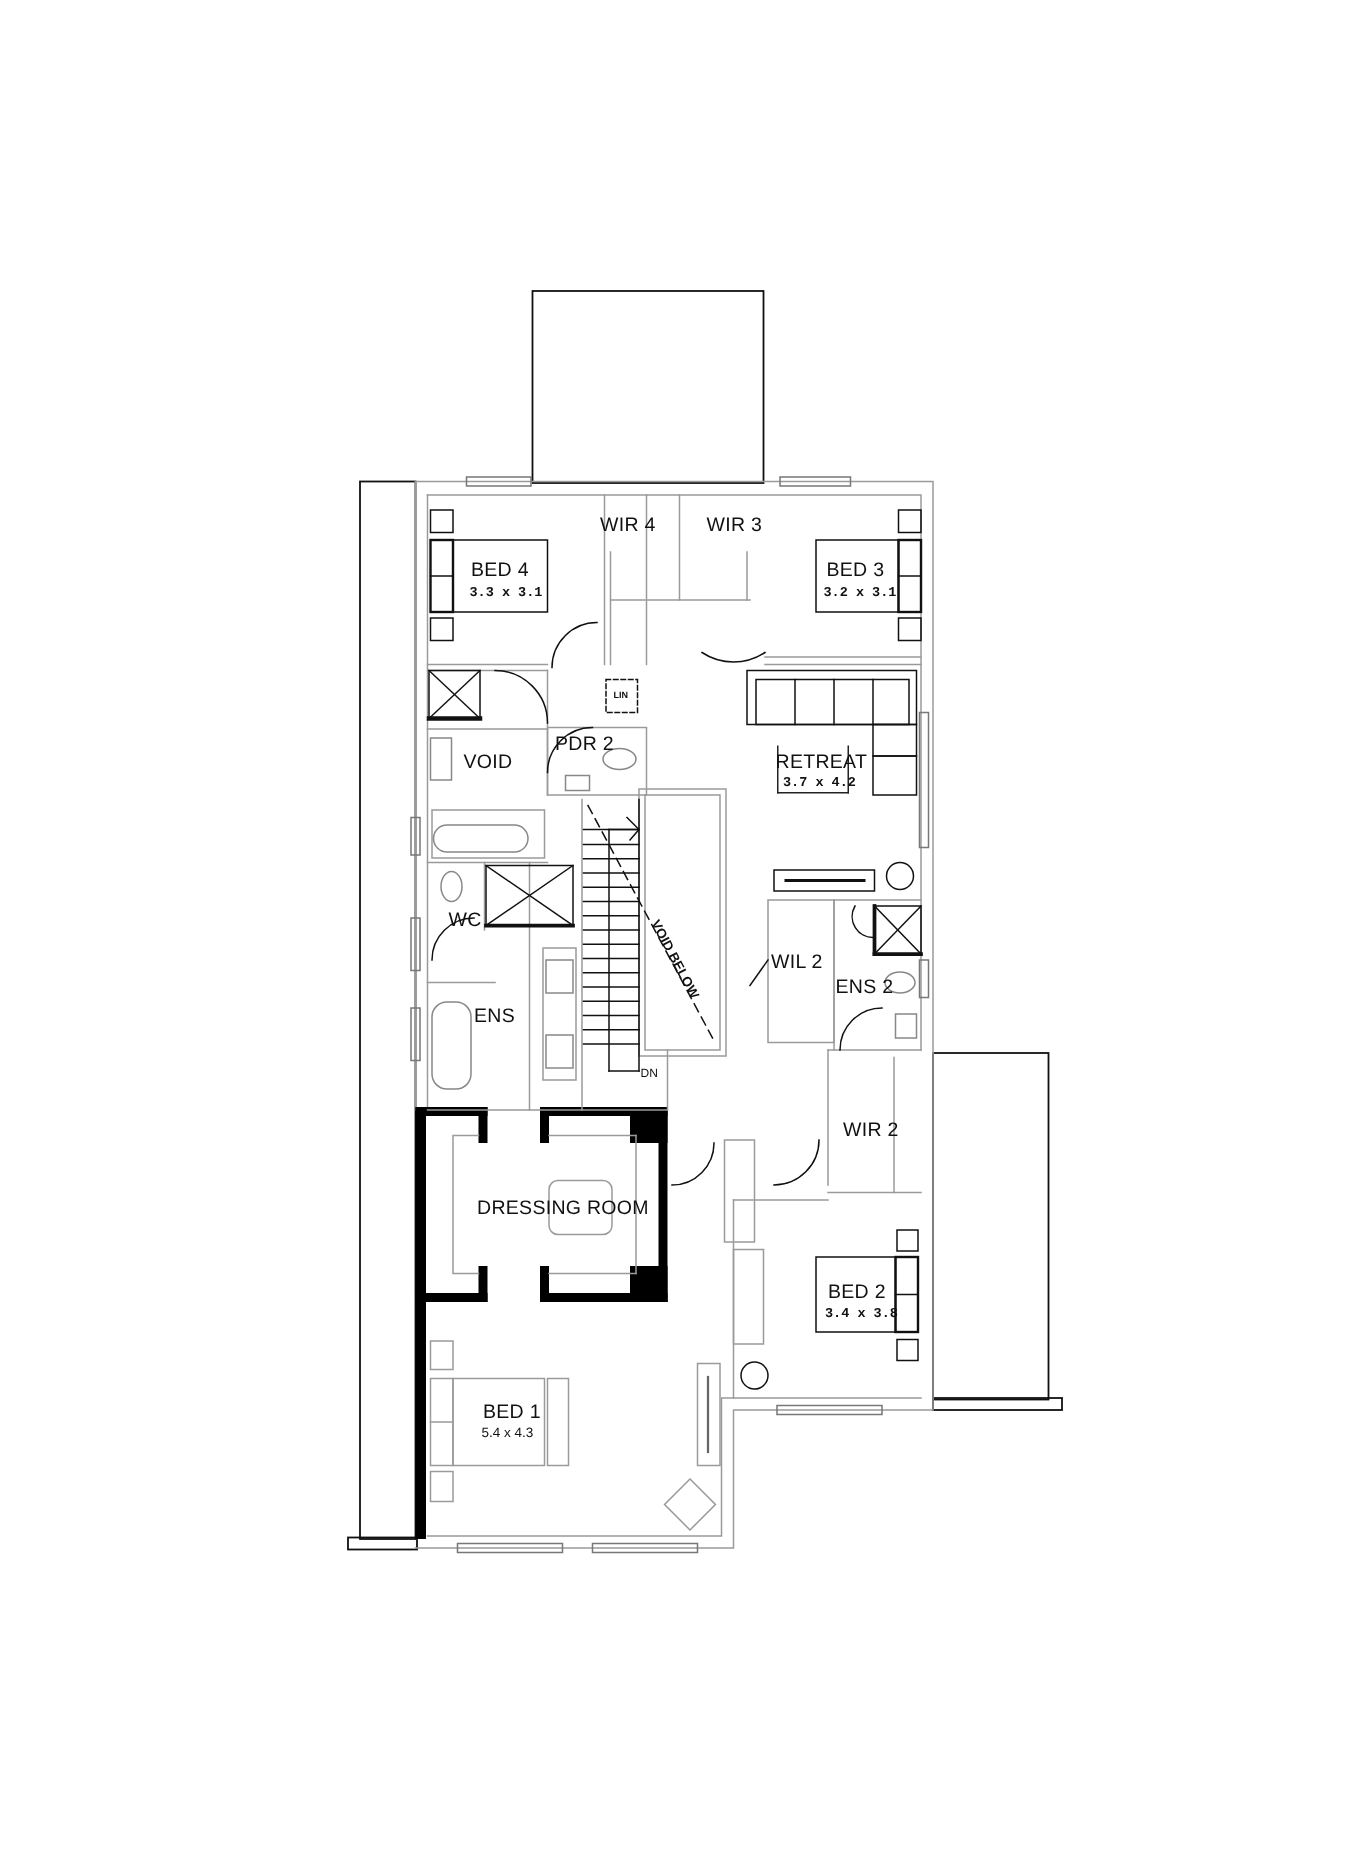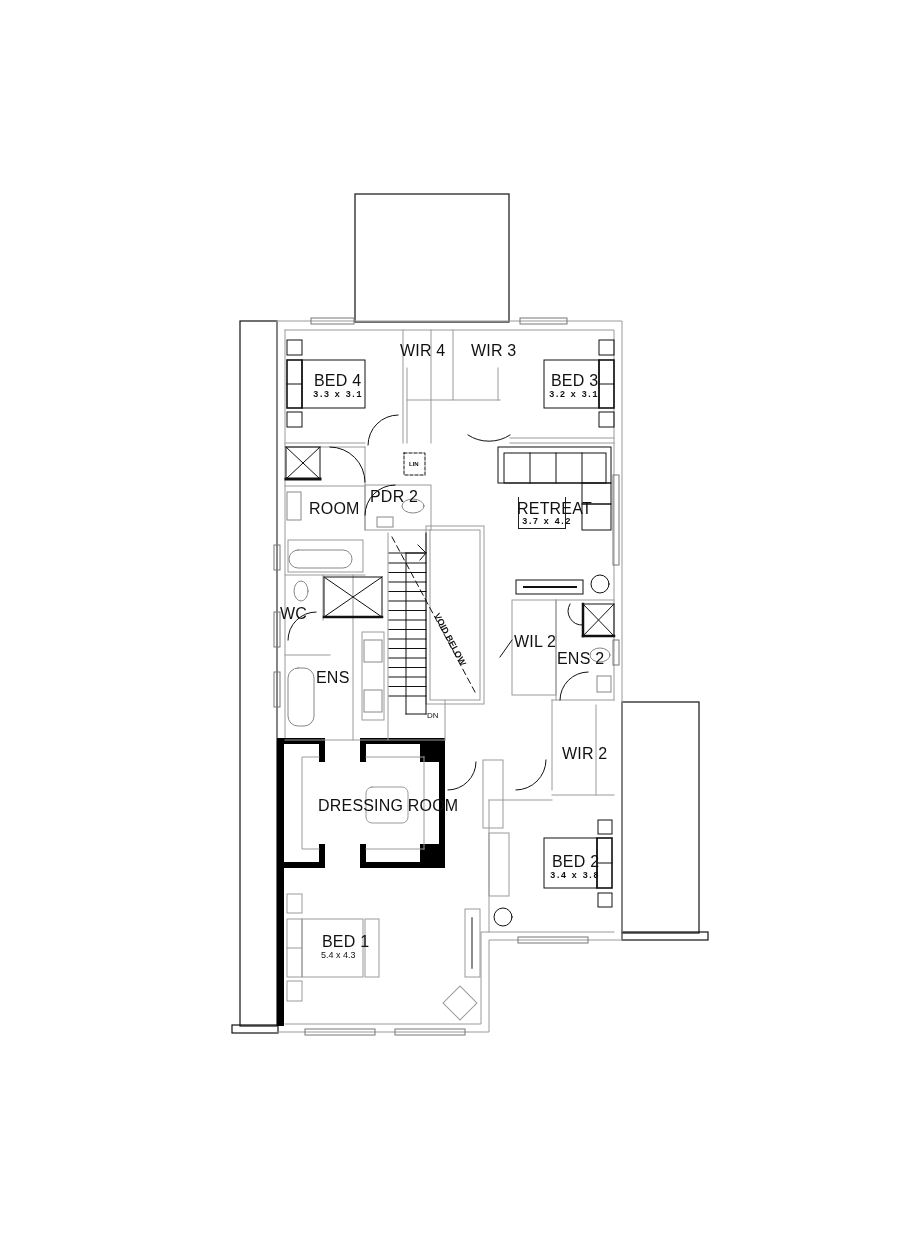--- a/index.html
+++ b/index.html
@@ -1,20 +1,20 @@
 <!DOCTYPE html>
 <html><head>
 <meta charset="utf-8">
 <style>
   html, body { margin: 0; padding: 0; background: #ffffff; }
   body { width: 901px; height: 1246px; position: relative; overflow: hidden;
          font-family: "Liberation Sans", sans-serif; }
   #plan { position: absolute; left: 0; top: 0; width: 901px; height: 1246px; }
   .lbl { position: absolute; color: #111; white-space: nowrap; line-height: 1; }
-  .room { font-size: 16px; font-family: "Liberation Sans", sans-serif; letter-spacing: 0.2px; }
+  .room { font-size: 13px; font-family: "Liberation Sans", sans-serif; letter-spacing: 0.2px; }
   .dim  { font-size: 9px; font-family: Liberation Mono, monospace; font-weight: bold; }
   .dim-thin { font-size: 9px; font-family: "Liberation Sans", sans-serif; }
   .retreat-box { position: absolute; border: 1px solid #222; border-top: none; }
   .void { position: absolute; font-size: 9px; font-weight: bold; transform: rotate(62deg); transform-origin: left top; }
   .dn { font-size: 8px; font-weight: normal; }
   .lin { font-size: 6px; font-weight: bold; }
 </style>
 </head>
 <body>
 
@@ -242,28 +242,28 @@
 
 <div class="lbl room" style="left:400px;top:343px;">WIR 4</div>
 <div class="lbl room" style="left:471px;top:343px;">WIR 3</div>
 
 <div class="lbl room" style="left:314px;top:373px;">BED 4</div>
 <div class="lbl dim" style="left:313px;top:391px;">3.3 x 3.1</div>
 
 <div class="lbl room" style="left:551px;top:373px;">BED 3</div>
 <div class="lbl dim" style="left:549px;top:391px;">3.2 x 3.1</div>
 
-<div class="lbl room" style="left:309px;top:501px;">ROOM</div>
+<div class="lbl room" style="left:309px;top:501px;">VOID</div>
 <div class="lbl room" style="left:370px;top:489px;">PDR 2</div>
 
 <div class="retreat-box" style="left:518px;top:497px;width:46px;height:31px;"></div>
 <div class="lbl room" style="left:517px;top:501px;">RETREAT</div>
 <div class="lbl dim" style="left:522px;top:518px;">3.7 x 4.2</div>
 
-<div class="lbl room" style="left:280px;top:606px;">WC</div>
+<div class="lbl room" style="left:299px;top:606px;">WC</div>
 <div class="lbl room" style="left:316px;top:670px;">ENS</div>
 
 <div class="lbl room" style="left:514px;top:634px;">WIL 2</div>
 <div class="lbl room" style="left:557px;top:651px;">ENS 2</div>
 <div class="lbl room" style="left:562px;top:746px;">WIR 2</div>
 
 <div class="lbl room" style="left:318px;top:798px;">DRESSING ROOM</div>
 
 <div class="lbl room" style="left:552px;top:854px;">BED 2</div>
 <div class="lbl dim" style="left:550px;top:872px;">3.4 x 3.8</div>

